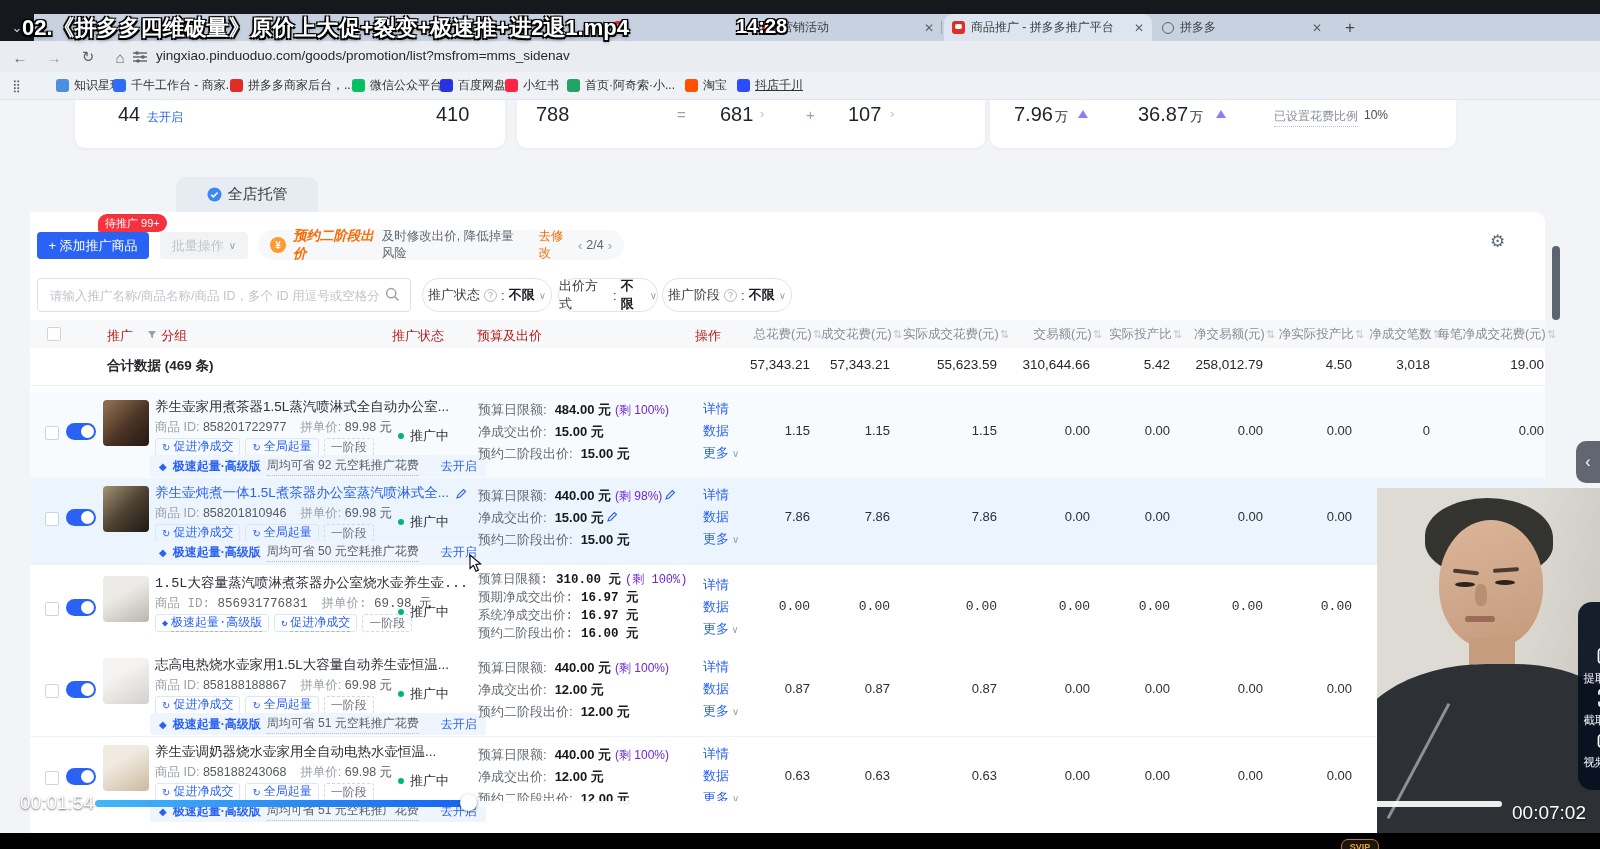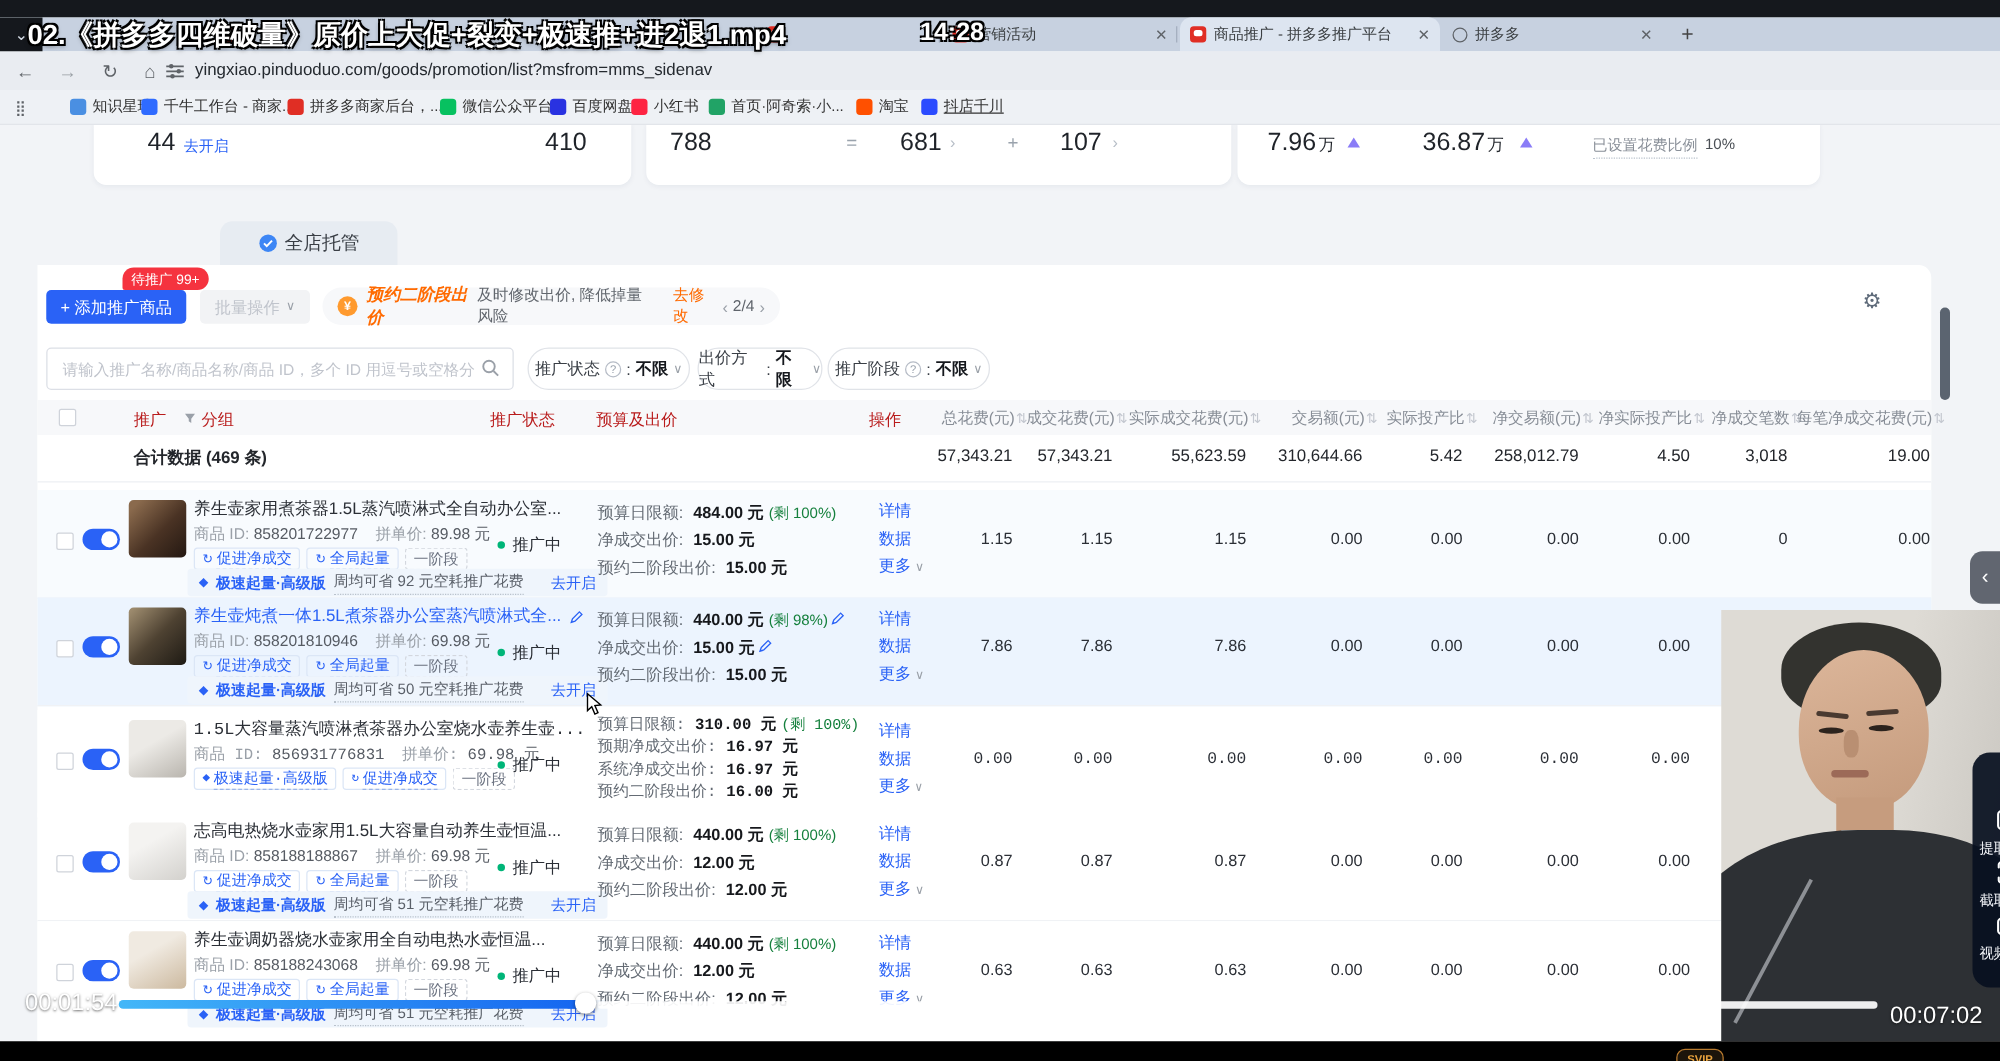--- a/index.html
+++ b/index.html
@@ -134,21 +134,21 @@
   .banner{position:absolute;left:120px;top:63px;height:22px;background:#eff5fc;border-radius:3px;display:flex;align-items:center;
           padding:0 9px;gap:6px;font-size:12px;white-space:nowrap;}
   .bbadge{color:#2a62f6;font-weight:bold;}
   .btext{color:#5a6069;}
   .blink{color:#2a62f6;margin-left:16px;}
   .statusw{position:absolute;left:368px;display:flex;align-items:center;gap:6px;font-size:13px;color:#2b2f36;white-space:nowrap;}
   .gdot{width:6px;height:6px;border-radius:50%;background:#00b578;}
   .bl{position:absolute;white-space:nowrap;font-size:13px;}
   .bl .lb{color:#646b74;}
   .bl .vl{font-weight:bold;color:#16181c;margin-left:8px;}
-  .bl .ex{color:#15803d;font-size:12px;margin-left:4px;}
+  .bl .ex{color:#6d28d9;font-size:12px;margin-left:4px;}
   .ops{position:absolute;left:673px;font-size:13px;color:#2a62f6;white-space:nowrap;}
   .mcell{position:absolute;width:110px;text-align:right;font-size:13px;color:#2b2f36;}
   .pencil{display:inline-block;margin-left:3px;}
 </style>
 </head>
 <body>
 
 <div id="frame">
 
   <div class="abs topdark"></div>

